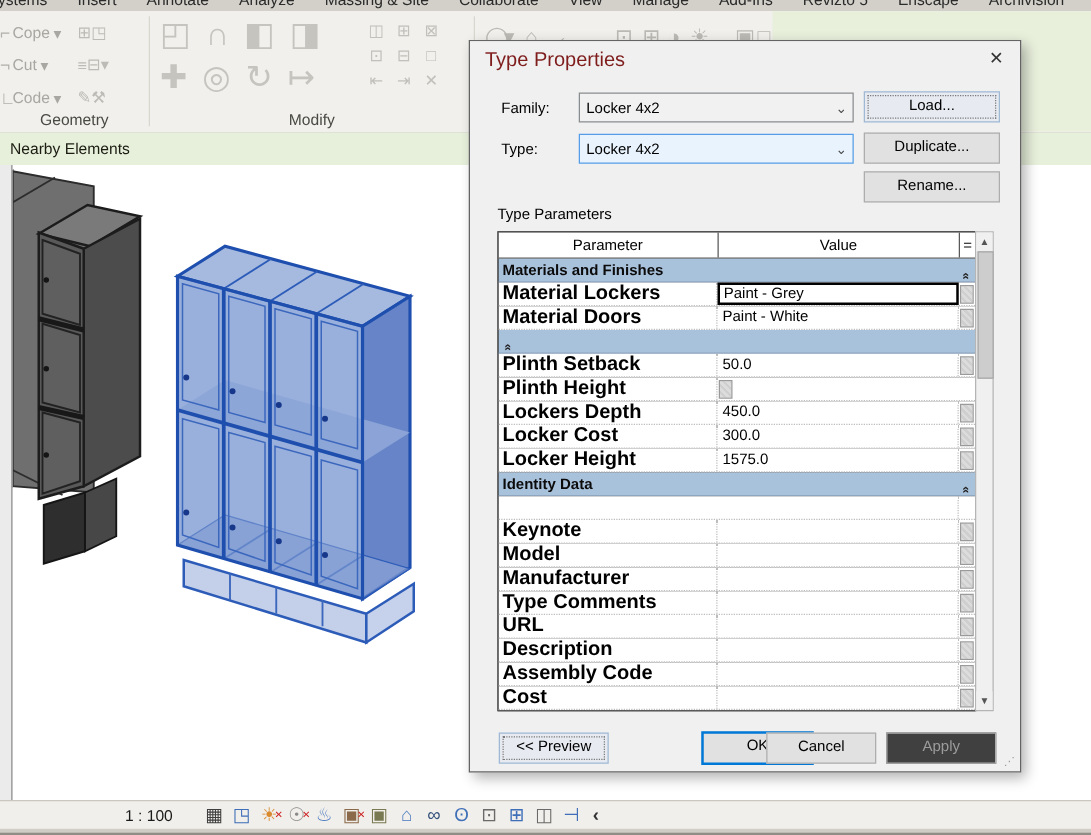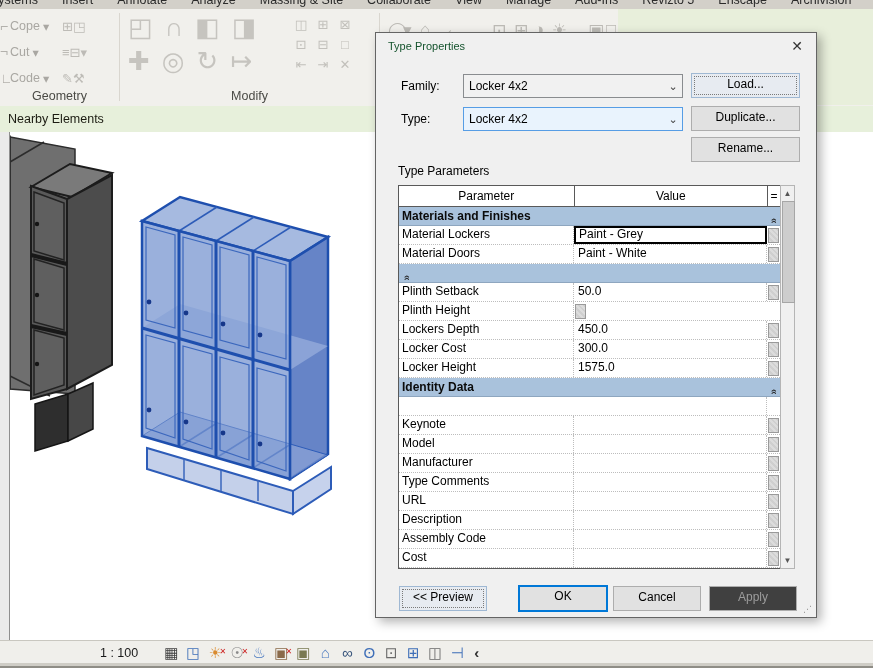--- a/index.html
+++ b/index.html
@@ -36,47 +36,47 @@
   .scale{font-size:12.5px;color:#1a1a1a;margin-left:100px;margin-right:22px;}
   .vb-ico{position:relative;width:22px;text-align:center;font-size:15px;line-height:20px;cursor:default;}
   .vb-ov{position:absolute;right:0px;bottom:1px;font-size:8px;color:#cc1f1f;font-weight:bold;}
   .vb-collapse{font-size:15px;color:#333;margin-left:6px;font-weight:bold;}
   .botstrip1{position:absolute;left:0;top:663px;width:873px;height:3px;background:#cfcdc6;}
   .botstrip2{position:absolute;left:0;top:666px;width:873px;height:2px;background:#8f8d86;}
   
   .dlg{position:absolute;left:375px;top:32px;width:440px;height:584px;background:#f0f0f0;
     border:1px solid #646464;box-shadow:4px 4px 10px rgba(0,0,0,.3);}
   .dlg-title{position:absolute;left:0;top:0;width:100%;height:27px;background:#f0f0f0;}
-  .dlg-title span{position:absolute;left:12px;top:7px;font-size:11px;color:#14532d;}
+  .dlg-title span{position:absolute;left:12px;top:7px;font-size:16px;color:#7f1d1d;}
   .dlg-close{position:absolute;right:6px;top:3px;width:26px;height:20px;text-align:center;
     font-size:14px;color:#333;line-height:20px;}
   .dlg-label{position:absolute;font-size:12px;color:#000;}
   .combo{position:absolute;left:87px;width:218px;height:22px;border:1px solid #898c8f;background:#f1f1f1;
     display:flex;align-items:center;}
   .combo.focused{border:1px solid #569de5;background:#e9f3fd;}
   .combo .val{flex:1;font-size:12px;color:#000;padding-left:5px;}
   .combo .chev{width:18px;text-align:center;color:#444;font-size:11px;}
   .btn{position:absolute;width:107px;height:23px;background:#e1e1e1;border:1px solid #adadad;
     font-size:12px;color:#000;text-align:center;line-height:21px;}
   .btn.dotted{outline:1px dotted #7a7a7a;outline-offset:-4px;background:#e7ebf1;border-color:#9fb8d3;}
-  .btn.ok{border:2px solid #0078d7;line-height:19px;}
+  .btn.ok{border:2px solid #0078d7;line-height:19px;margin-left:43px;}
   .btn.disabled{color:#9c9c9c;background:#404040;}
   .tp-label{position:absolute;left:22px;top:131px;font-size:12px;color:#000;}
   .tbl{position:absolute;left:22px;top:152px;width:381px;border:1px solid #595959;background:#000000;}
   .thead{display:flex;height:20px;border-bottom:1px solid #595959;background:#fff;}
   .thead div{font-size:12px;color:#000;text-align:center;line-height:20px;}
   .th-param{width:175px;border-right:1px solid #595959;}
   .th-value{width:193px;border-right:1px solid #595959;}
   .th-eq{width:12px;}
   .tgroup{display:flex;height:18px;background:#a9c2dc;border-bottom:1px solid #8ea6bf;align-items:center;}
   .tgroup .gname{flex:1;font-size:12px;font-weight:bold;color:#0b0b0b;padding-left:3px;}
   .tgroup .gchev{width:14px;font-size:10px;color:#222;transform:rotate(-90deg);font-weight:bold;}
   .trow{display:flex;height:18px;border-bottom:1px dotted #bdbdbd;background:#fff;}
-  .c-param{width:175px;font-size:12px;color:#000;padding-left:3px;line-height:17px;
-    border-right:1px dotted #bdbdbd;box-sizing:border-box;white-space:nowrap;overflow:hidden;}
+  .c-param{width:175px;font-size:16px;color:#000;padding-left:3px;line-height:17px;
+    border-right:1px dotted #bdbdbd;box-sizing:border-box;white-space:nowrap;overflow:hidden;font-weight:bold;}
   .c-param.dis{color:#95a095;margin-top:41px;}
   .c-value{width:193px;font-size:12px;color:#000;padding-left:4px;line-height:17px;box-sizing:border-box;
     border-right:1px dotted #bdbdbd;white-space:nowrap;overflow:hidden;}
   .c-value.focused{border:2px solid #000;line-height:13px;padding-left:3px;}
   .c-eq{width:12px;display:flex;align-items:center;justify-content:center;}
   .assoc{width:9px;height:13px;background:repeating-linear-gradient(45deg,#dcdcdc 0 2px,#cfcfcf 2px 4px);
     border:1px solid #9a9a9a;}
   .scroll{position:absolute;left:404px;top:152px;width:15px;background:#f0f0f0;border:1px solid #b5b5b5;box-sizing:border-box;}
   .sc-btn{position:absolute;left:0;width:13px;height:15px;background:#f0f0f0;color:#555;font-size:8px;
     text-align:center;line-height:15px;}

